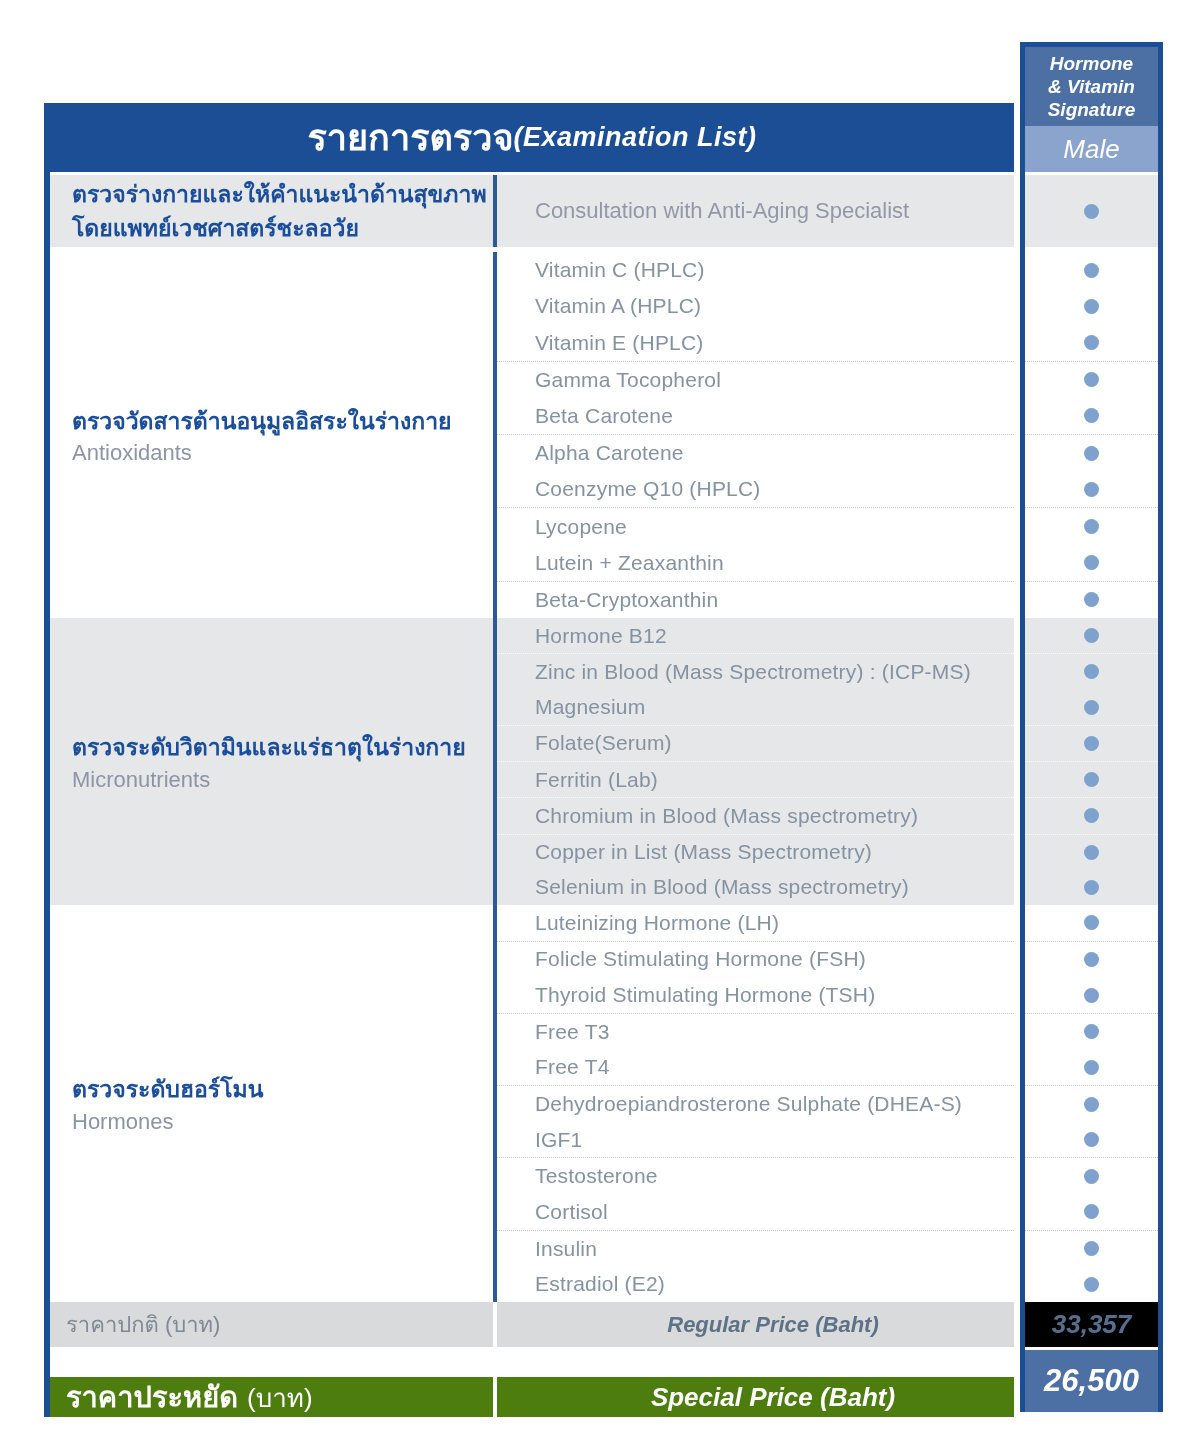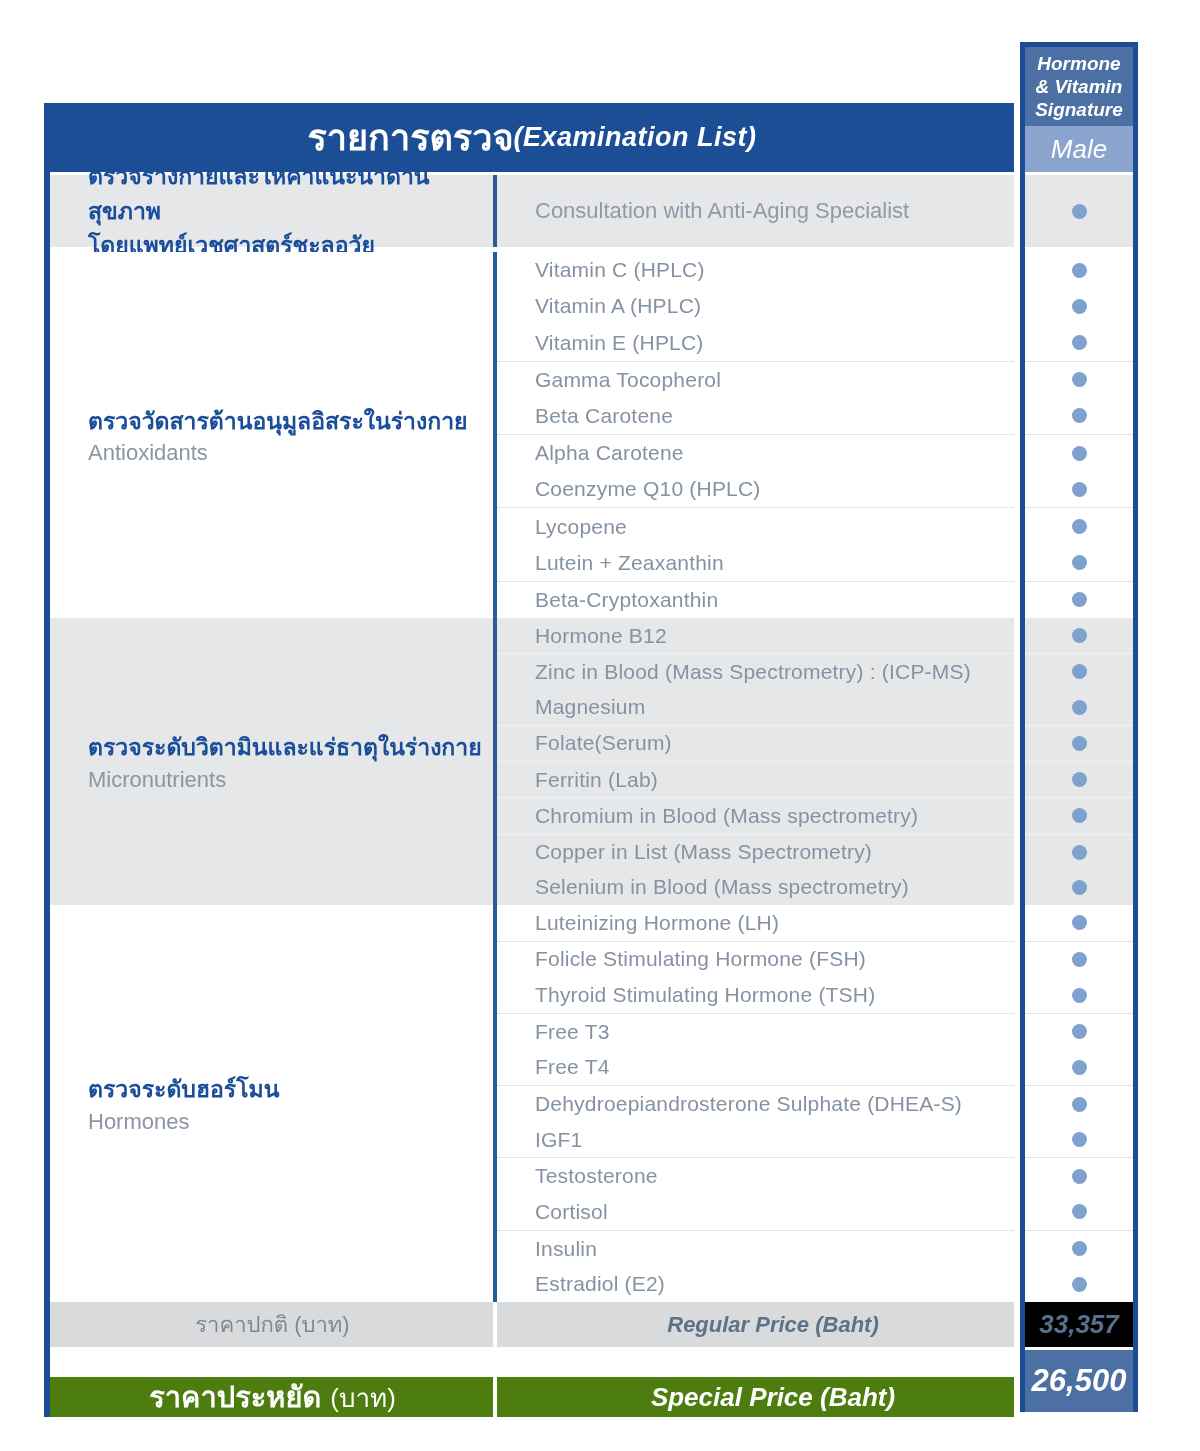--- a/index.html
+++ b/index.html
@@ -6,52 +6,52 @@
   body{font-family:"Liberation Sans","DejaVu Sans",sans-serif;}
   .page{position:relative;width:1200px;height:1451px;background:#ffffff;overflow:hidden;}
 
   
   .main-table{position:absolute;left:44px;top:103px;width:970px;border-left:6px solid #1b4e94;box-sizing:border-box;display:flex;flex-direction:column;}
   .header-band{height:69px;background:#1b4e94;margin-bottom:3px;display:flex;align-items:center;justify-content:center;}
   .ht-thai{font-size:36px;font-weight:bold;color:#ffffff;}
   .ht-eng{font-size:27px;font-weight:bold;font-style:italic;color:#ffffff;letter-spacing:.5px;}
 
   .row{display:flex;}
-  .col1{width:447px;flex:none;box-sizing:border-box;border-right:4px solid #2b5a9a;display:flex;flex-direction:column;justify-content:center;padding-left:38px;}
+  .col1{width:447px;flex:none;box-sizing:border-box;border-right:4px solid #2b5a9a;display:flex;flex-direction:column;justify-content:center;padding-left:22px;}
   .col2{flex:1;min-width:0;box-sizing:border-box;}
 
   .sec-gray{background:#e6e7e9;}
   .sec-white{background:#ffffff;}
 
   .consult-row{height:72px;background:#e6e7e9;margin-bottom:5px;}
   .consult-row .col2{display:flex;align-items:center;padding-left:38px;}
   .consult-item{font-size:22px;color:#9199a8;}
 
   .thai-label{color:#1a4d9a;font-weight:bold;font-size:23px;line-height:1.5;}
   .eng-label{color:#8b95a5;font-size:22px;margin-top:2px;}
 
   .h-antiox{height:366px;} .h-micro{height:287px;} .h-horm{height:397px;}
   .section .col2{display:flex;flex-direction:column;}
   .item-row{flex:1;display:flex;align-items:center;padding-left:38px;box-sizing:border-box;}
   .item-label{font-size:21px;color:#8492a2;letter-spacing:.2px;white-space:nowrap;}
   .divided{border-bottom:1px dotted #c7ccd3;}
   .sec-gray .divided{border-bottom-color:#fbfbfd;}
 
-  .price-row .col1{border-right-color:#ffffff;padding-left:2px;align-items:center;}
+  .price-row .col1{border-right-color:#ffffff;padding-left:16px;}
   .price-row .col2{display:flex;align-items:center;justify-content:center;padding-left:35px;}
   .regular-row{height:45px;background:#d9dadb;margin-bottom:3px;}
   .special-row{height:40px;background:#4d7c0f;margin-top:27px;}
   .reg-thai{font-size:22px;color:#7e8995;}
   .reg-eng{font-size:22px;font-weight:bold;font-style:italic;color:#5e7287;}
   .sp-thai-b{font-size:29px;font-weight:bold;color:#ffffff;}
   .sp-thai-n{font-size:26px;color:#ffffff;margin-left:9px;}
   .sp-eng{font-size:26px;font-weight:bold;font-style:italic;color:#ffffff;}
 
   
-  .price-col{position:absolute;left:1020px;top:42px;width:118px;box-sizing:border-box;border-left:5px solid #1b4e94;border-right:5px solid #1b4e94;display:flex;flex-direction:column;justify-content:flex-end;}
+  .price-col{position:absolute;left:1020px;top:42px;width:143px;box-sizing:border-box;border-left:5px solid #1b4e94;border-right:5px solid #1b4e94;display:flex;flex-direction:column;justify-content:flex-end;}
   .pkg-box{height:84px;box-sizing:border-box;border-top:5px solid #1b4e94;background:#4c6fa4;color:#ffffff;font-weight:bold;font-style:italic;font-size:19px;line-height:1.22;display:flex;flex-direction:column;align-items:center;justify-content:center;text-align:center;}
   .male-strip{height:46px;background:#8ba4cd;color:#ffffff;font-style:italic;font-size:26px;display:flex;align-items:center;justify-content:center;}
   .spacer3{height:3px;background:#ffffff;flex:none;}
   .spacer5{height:5px;background:#ffffff;flex:none;}
   .pc-cell{display:flex;align-items:center;justify-content:center;box-sizing:border-box;}
   .pc-consult{height:72px;}
   .pc-section{display:flex;flex-direction:column;}
   .dot-cell{flex:1;display:flex;align-items:center;justify-content:center;box-sizing:border-box;}
   .dot{width:15px;height:15px;border-radius:50%;background:#7fa1cd;}
   .pc-regular{height:45px;background:#000000;color:#55708e;font-weight:bold;font-style:italic;font-size:26px;}

